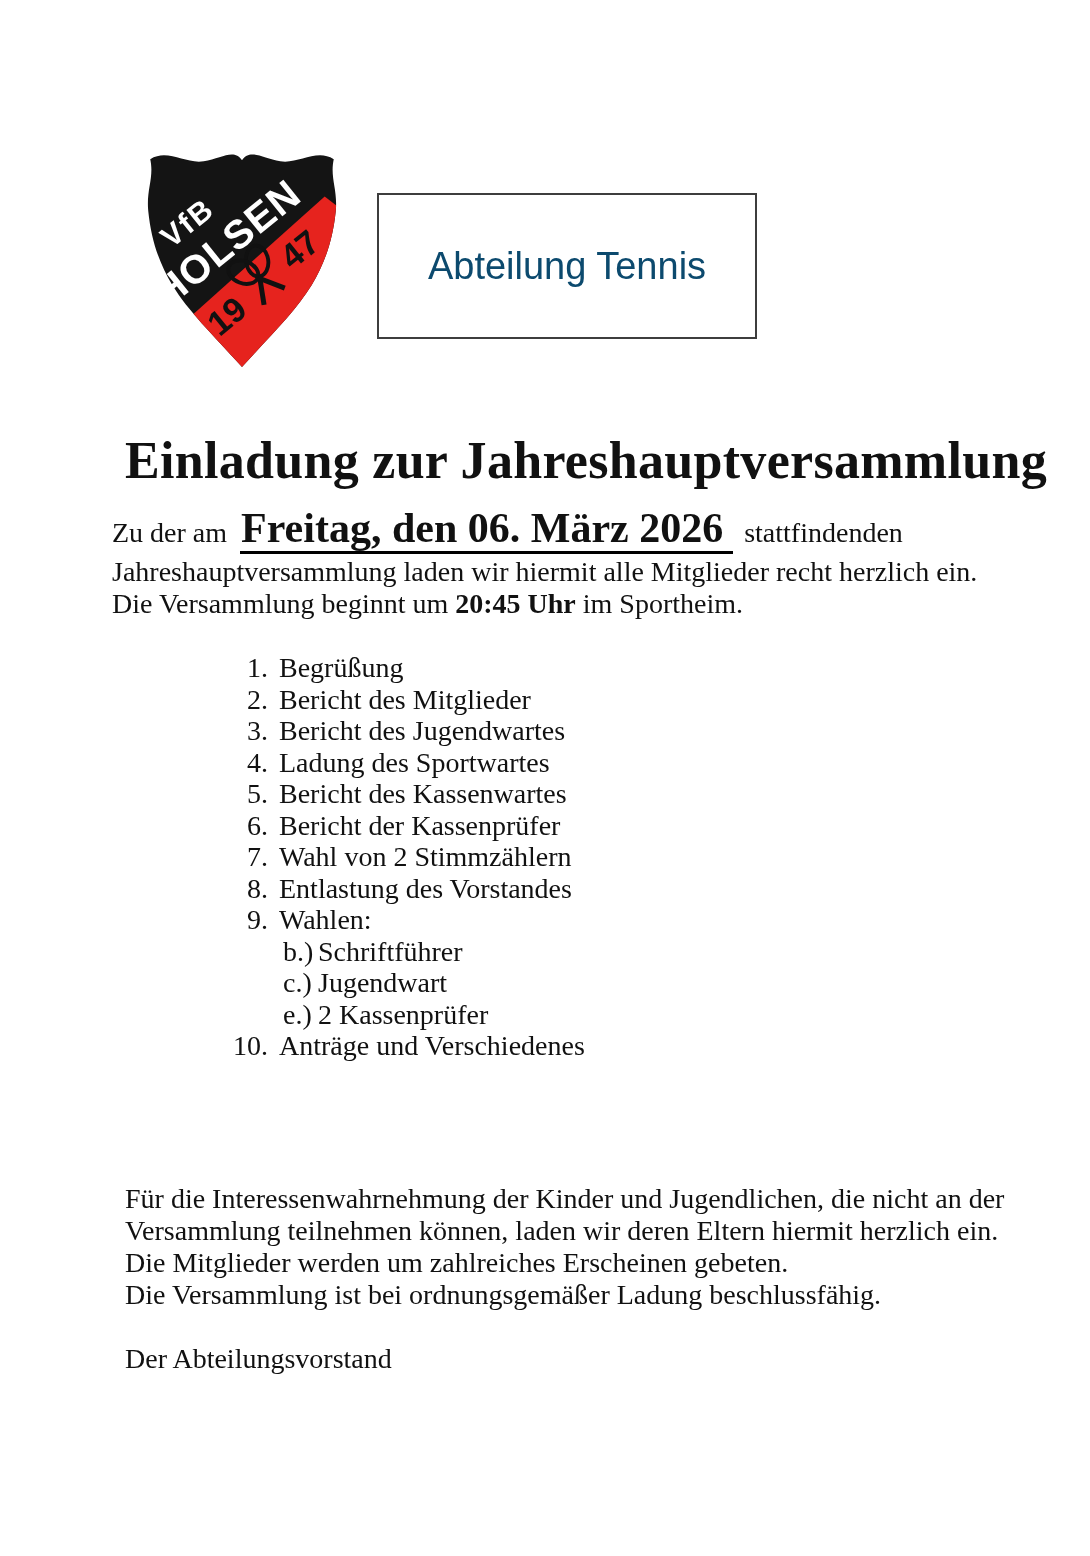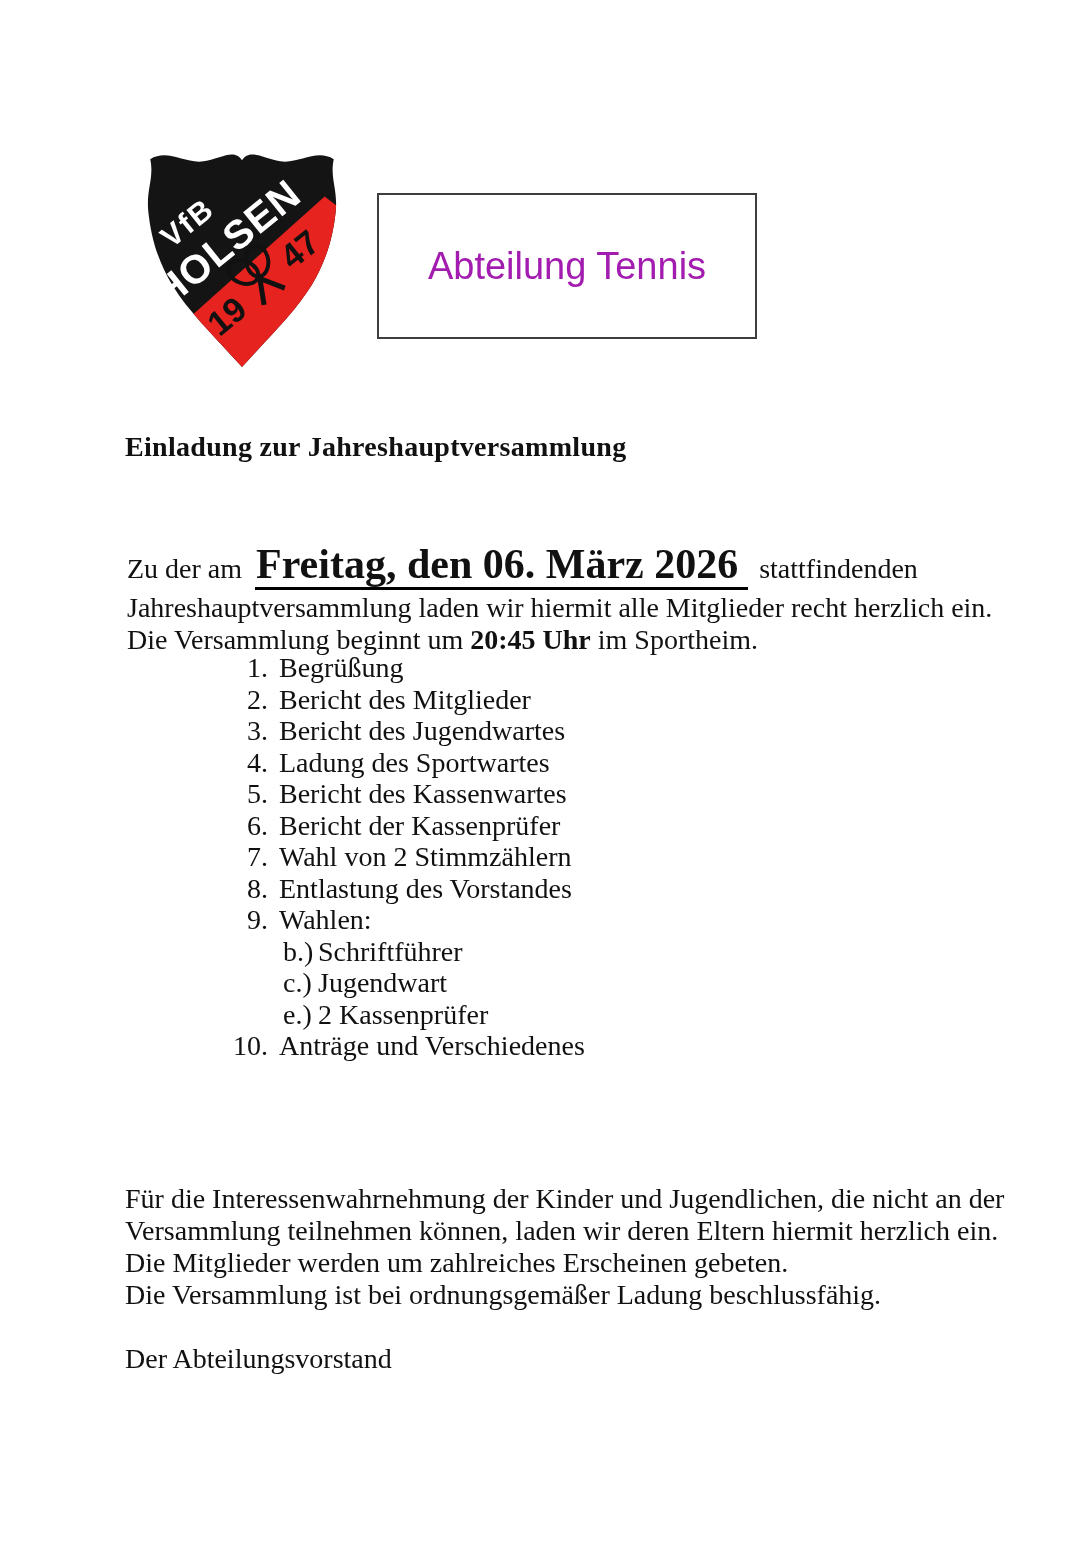--- a/index.html
+++ b/index.html
@@ -7,27 +7,27 @@
     position:relative; width:1090px; height:1556px; margin:0 auto;
     background:#ffffff; color:#111;
     font-family:"Liberation Serif", serif;
     overflow:hidden;
   }
   .logo { position:absolute; left:131px; top:132px; width:222px; height:242px; }
   .dept-box {
     position:absolute; left:377px; top:193px; width:380px; height:146px;
     border:2px solid #3d3d3d; box-sizing:border-box;
     display:flex; align-items:center; justify-content:center;
-    font-family:"Liberation Sans", sans-serif; font-size:38px; color:#a21caf;
+    font-family:"Liberation Sans", sans-serif; font-size:38px; color:#0c4a6e;
   }
   .title {
     position:absolute; left:125px; top:431px;
-    font-size:28px; font-weight:bold; letter-spacing:0.3px; white-space:nowrap;
+    font-size:52px; font-weight:bold; letter-spacing:0.3px; white-space:nowrap;
   }
-  .intro { position:absolute; left:127px; top:506px; width:900px; font-size:28px;margin-top:36px; }
+  .intro { position:absolute; left:112px; top:506px; width:900px; font-size:28px; }
   .intro-line1 { line-height:46px; white-space:nowrap; }
   .date-strong {
     display:inline-block; font-size:42px; font-weight:bold; line-height:44px;
     border-bottom:3px solid #000; padding:0 10px 1px 1px; margin:0 4px 0 6px;
   }
   .intro-line { line-height:31.5px; white-space:nowrap; }
   .bold { font-weight:bold; }
   .agenda { position:absolute; left:230px; top:652px; font-size:28px; }
   .agenda-heading {
     margin-left:22px; line-height:32px;

